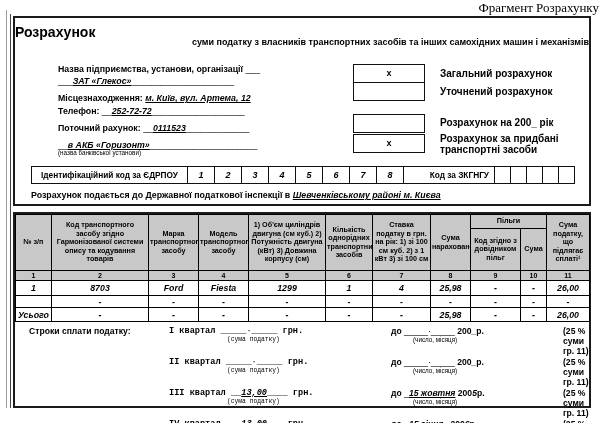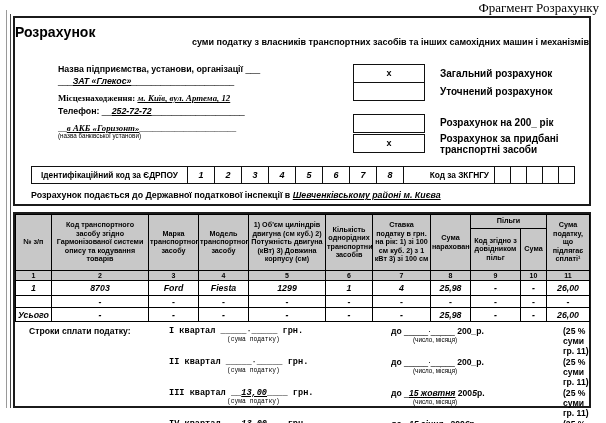--- a/index.html
+++ b/index.html
@@ -11,21 +11,21 @@
   .page-edge{position:absolute;left:6px;top:10px;width:1px;height:398px;background:#9a9a9a;}
   .page-edge2{position:absolute;left:10px;top:14px;width:1px;height:394px;background:#444;}
   .caption{position:absolute;top:0px;right:7px;font-family:"Liberation Serif",serif;font-size:13px;color:#000000;}
   .box{position:absolute;left:13px;width:578px;border:2px solid #1b1b1b;background:#fff;box-sizing:border-box;}
   #box1{top:16px;height:190px;}
   #box2{top:212px;height:196px;}
   .title{position:absolute;top:6px;left:0;right:0;text-align:left;font-weight:bold;font-size:14px;}
   .subtitle{position:absolute;top:19px;left:0;right:0;text-align:right;font-weight:bold;font-size:9px;}
   .company{position:absolute;left:12px;top:44px;width:326px;font-size:8.8px;font-weight:bold;margin-left:31px;}
   .company .ln{margin-top:2px;white-space:nowrap;}
-  .mt6{margin-top:7px !important;font-family:Liberation Serif, serif;}
+  .mt6{margin-top:7px !important;}
   .mt3{margin-top:3px !important;}
   .v{font-weight:bold;font-style:italic;}
   .filled{text-decoration:underline;}
   .dash{font-weight:normal;letter-spacing:0;}
   .small-note{font-size:6.3px;font-weight:normal;margin-top:-1px;}
   .checks{position:absolute;left:338px;top:46px;width:232px;}
   .cb-row{display:flex;align-items:center;}
   .cb-box{width:72px;height:19px;border:1.5px solid #111;box-sizing:border-box;
           text-align:center;font-weight:bold;font-size:9px;line-height:16px;background:#fff;flex:none;}
   .cb-row + .cb-row .cb-box{margin-top:-1.5px;}
@@ -80,20 +80,24 @@
     </div>
     <div class="ln mt6">
       <span>Місцезнаходження:</span>
       <span class="v filled">м. Київ, вул. Артема, 12</span>
     </div>
     <div class="ln mt3">
       <span>Телефон:</span>
       <span class="dash">__</span><span class="v filled">252-72-72</span><span class="dash">___________________</span>
     </div>
     <div class="ln mt6">
+      <span>Поточний рахунок:</span>
+      <span class="dash">__</span><span class="v filled">0111523</span><span class="dash">_____________</span>
+    </div>
+    <div class="ln mt6">
       <span class="dash">__</span><span class="v filled">в АКБ «Горизонт»</span><span class="dash">______________________</span>
     </div>
     <div class="small-note">(назва банківської установи)</div>
   </div>
 
   <div class="checks">
     <div class="cb-row">
       <div class="cb-box">х</div>
       <div class="cb-label">Загальний розрахунок</div>
     </div>

